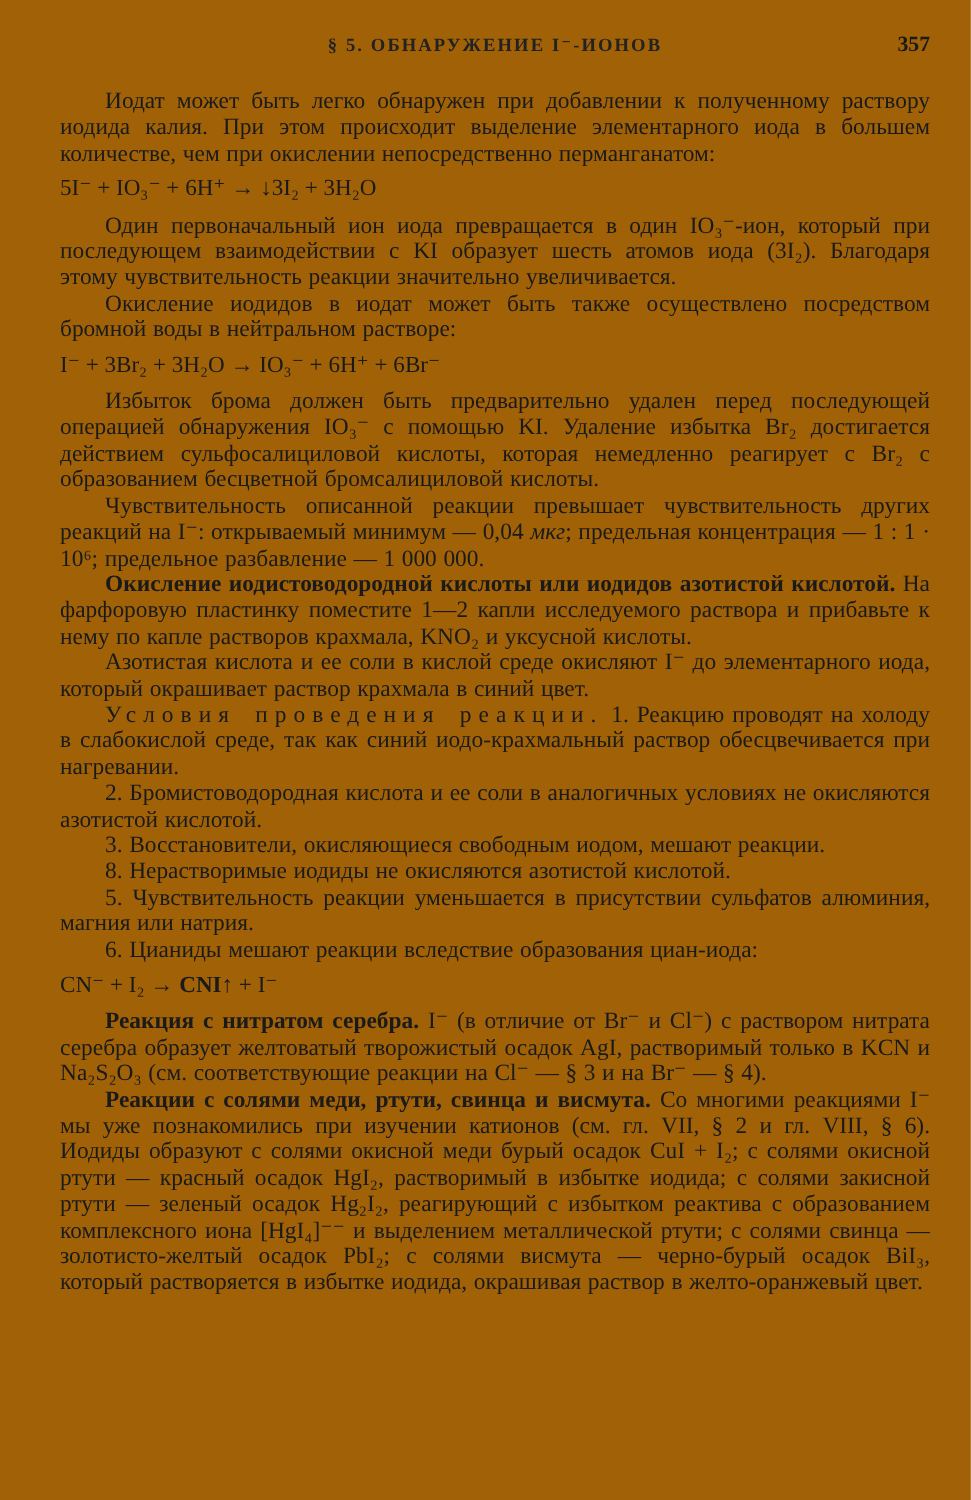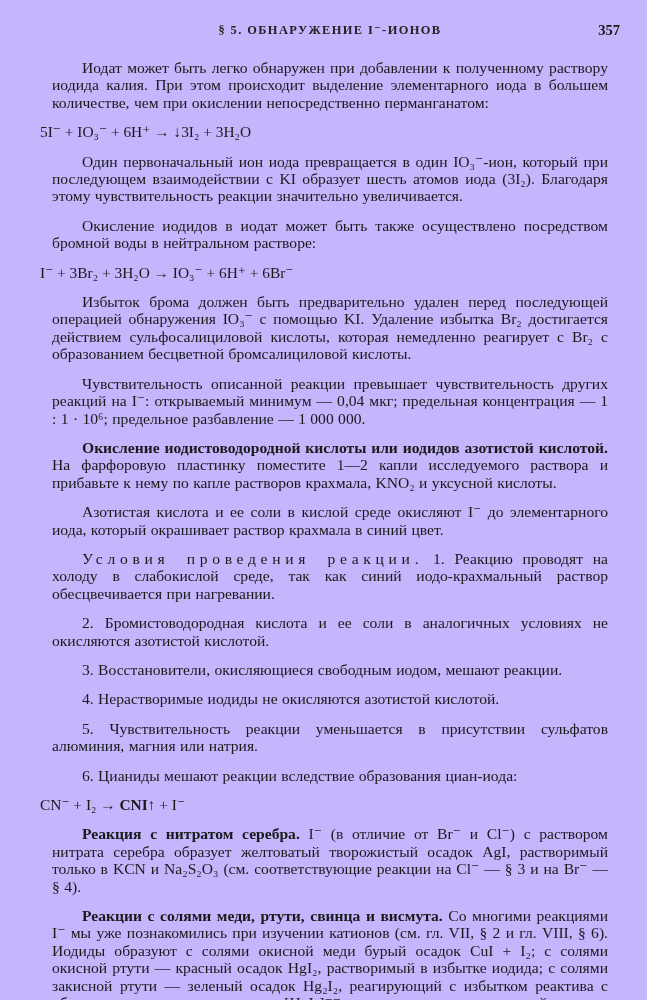--- a/index.html
+++ b/index.html
@@ -3,21 +3,21 @@
 <meta charset="utf-8">
 <style>
   html, body { margin: 0; padding: 0; }
   body { background: #e8e6e2; }
 
   .page {
     position: relative;
     width: 647px;
     height: 1000px;
     margin: 0;
-    background: #c4b5fd;
+    background: #a16207;
     color: #1a1a1a;
     font-family: "Liberation Serif", "DejaVu Serif", serif;
     box-sizing: border-box;
     padding: 22px 27px 16px 40px;
     overflow: hidden;
   }
 
   
   .running-head {
     position: relative;
@@ -39,29 +39,29 @@
     top: 0;
     font-size: 14.5px;
     font-weight: 700;
     color: #1a1a1a;
     font-family: Liberation Serif, serif;
   }
 
   
   .text-block { width: 580px; }
   .text-block p {
-    margin: 12px;
+    margin: 0;
     text-indent: 30px;
     text-align: justify;
     font-size: 15.6px;
     line-height: 17.4px;
     word-spacing: 0.5px;
   }
   .lead { font-weight: 700; }
-  .it { }
+  .it { font-style: italic; }
   .spaced {
     letter-spacing: 0.30em;
     word-spacing: 0.22em;
   }
 
   .formula {
     text-indent: 0;
     text-align: left;
     font-size: 15.4px;
     line-height: 17.4px;
@@ -99,21 +99,21 @@
     <p><span class="lead">Окисление иодистоводородной кислоты или иодидов азотистой кислотой.</span><span> На фарфоровую пластинку поместите 1—2 капли исследуемого раствора и прибавьте к нему по капле растворов крахмала, KNO₂ и уксусной кислоты.</span></p>
 
     <p>Азотистая кислота и ее соли в кислой среде окисляют I⁻ до элементарного иода, который окрашивает раствор крахмала в синий цвет.</p>
 
     <p><span class="spaced">Условия проведения реакции.</span><span> 1. Реакцию проводят на холоду в слабокислой среде, так как синий иодо-крахмальный раствор обесцвечивается при нагревании.</span></p>
 
     <p>2. Бромистоводородная кислота и ее соли в аналогичных условиях не окисляются азотистой кислотой.</p>
 
     <p>3. Восстановители, окисляющиеся свободным иодом, мешают реакции.</p>
 
-    <p>4. Нерастворимые иодиды не окисляются азотистой кислотой.</p>
+    <p>8. Нерастворимые иодиды не окисляются азотистой кислотой.</p>
 
     <p>5. Чувствительность реакции уменьшается в присутствии сульфатов алюминия, магния или натрия.</p>
 
     <p>6. Цианиды мешают реакции вследствие образования циан-иода:</p>
 
     <div class="formula"><span>CN⁻ + I₂  →  </span><span class="bold">CNI↑</span><span> + I⁻</span></div>
 
     <p><span class="lead">Реакция с нитратом серебра.</span><span> I⁻ (в отличие от Br⁻ и Cl⁻) с раствором нитрата серебра образует желтоватый творожистый осадок AgI, растворимый только в KCN и Na₂S₂O₃ (см. соответствующие реакции на Cl⁻ — § 3 и на Br⁻ — § 4).</span></p>
 
     <p><span class="lead">Реакции с солями меди, ртути, свинца и висмута.</span><span> Со многими реакциями I⁻ мы уже познакомились при изучении катионов (см. гл. VII, § 2 и гл. VIII, § 6). Иодиды образуют с солями окисной меди бурый осадок CuI + I₂; с солями окисной ртути — красный осадок HgI₂, растворимый в избытке иодида; с солями закисной ртути — зеленый осадок Hg₂I₂, реагирующий с избытком реактива с образованием комплексного иона [HgI₄]⁻⁻ и выделением металлической ртути; с солями свинца — золотисто-желтый осадок PbI₂; с солями висмута — черно-бурый осадок BiI₃, который растворяется в избытке иодида, окрашивая раствор в желто-оранжевый цвет.</span></p>

